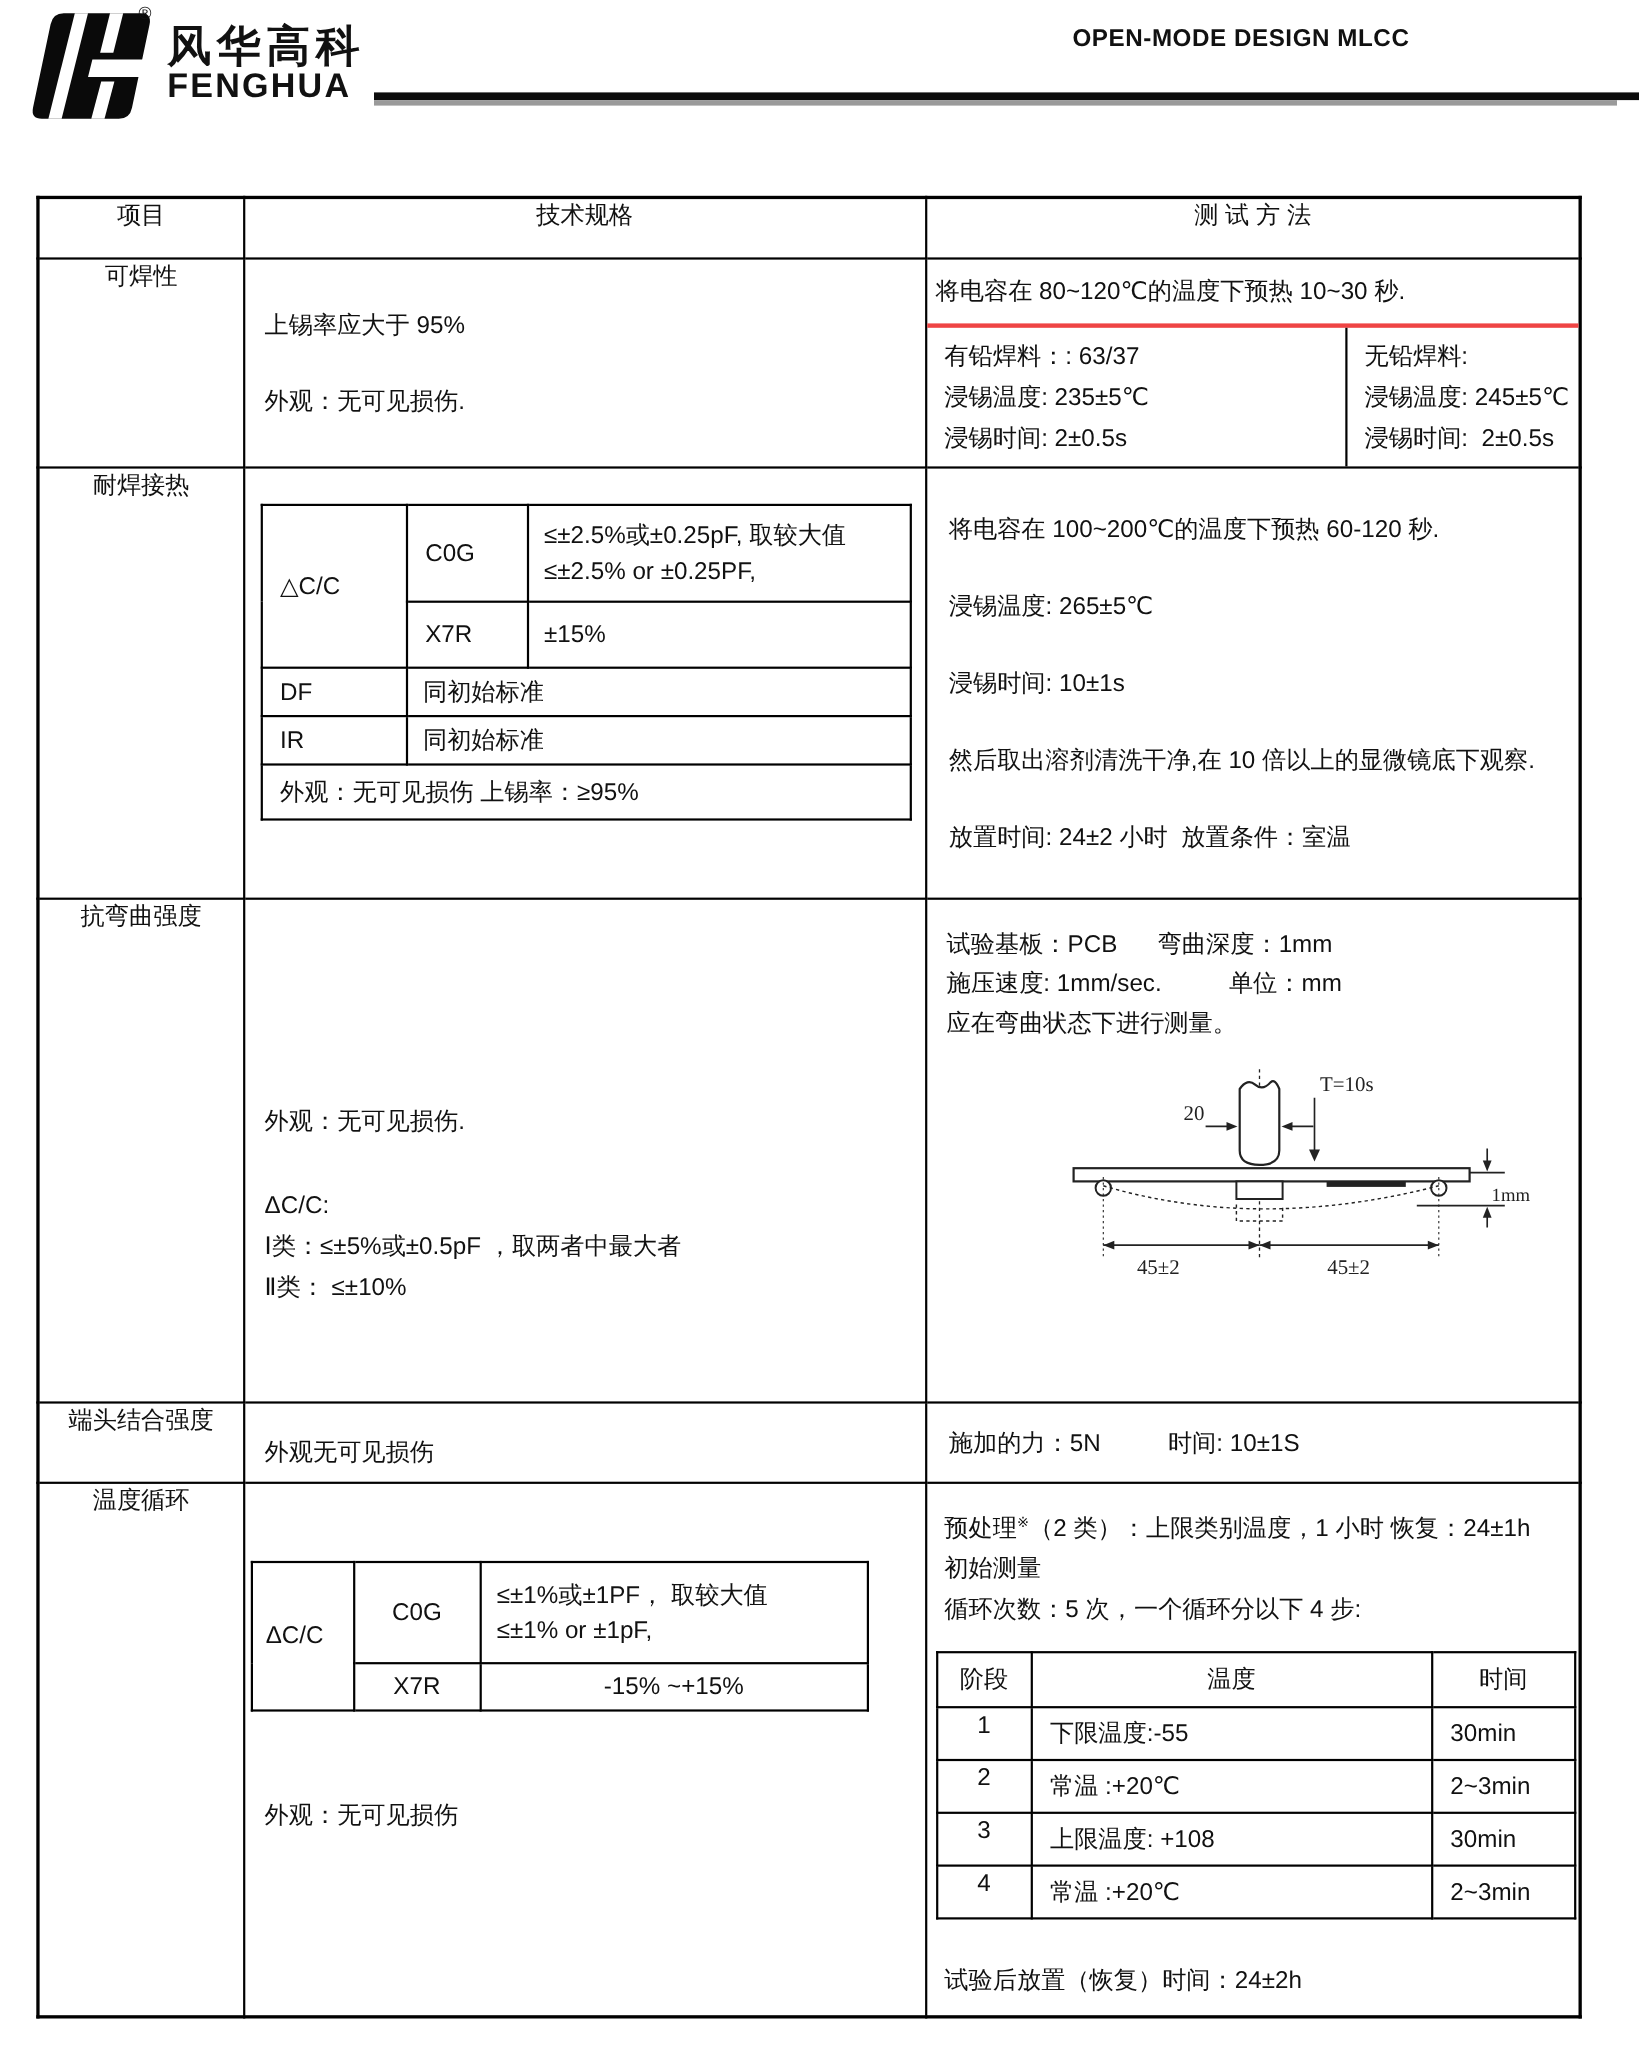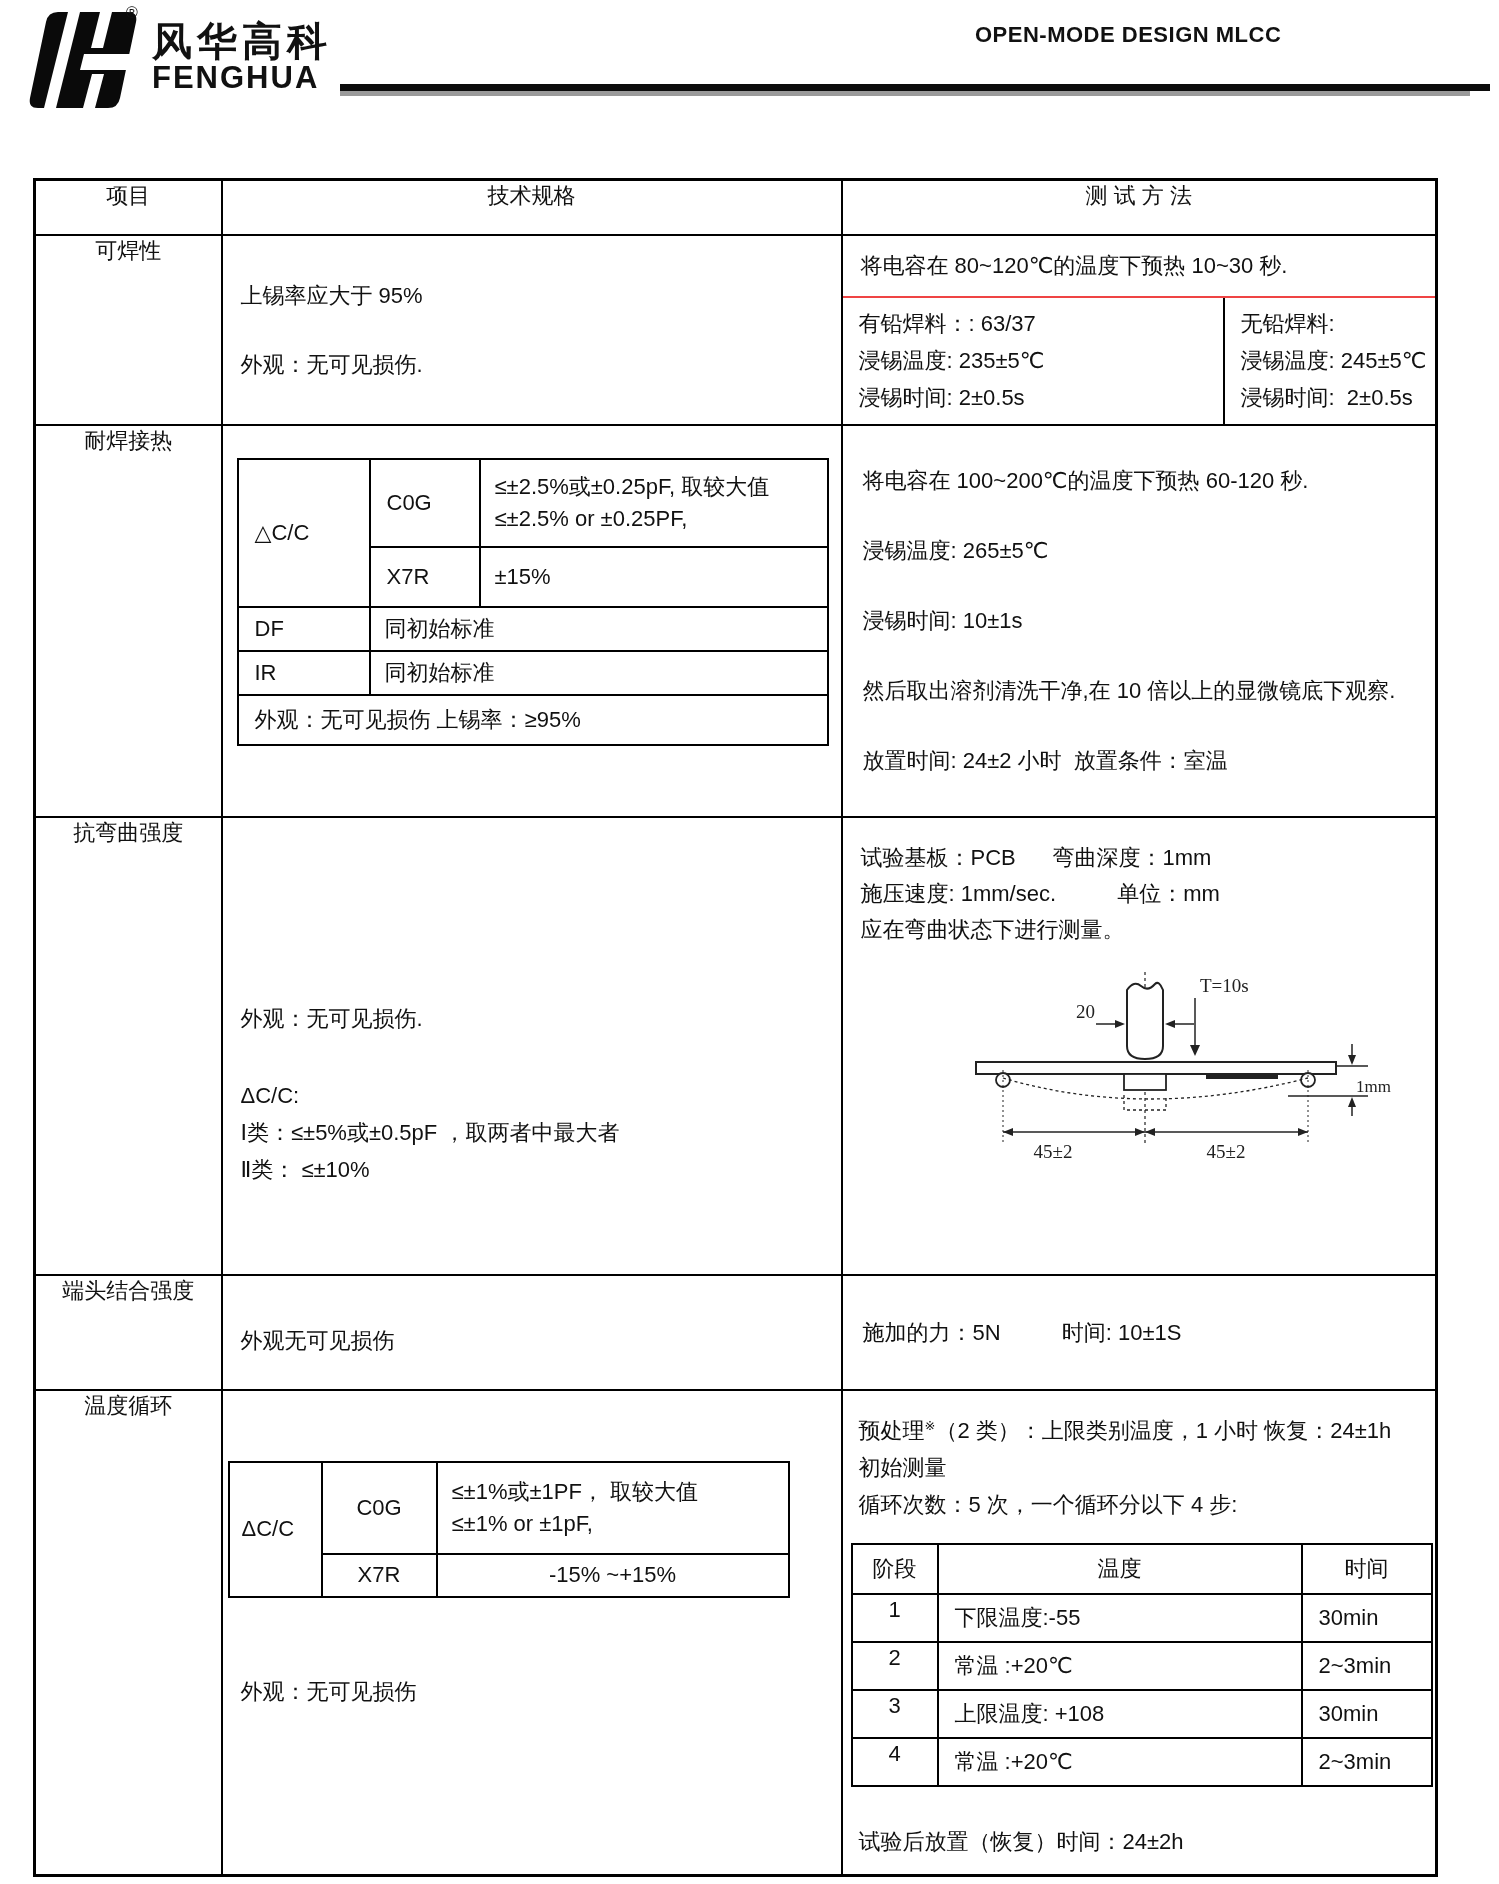--- a/index.html
+++ b/index.html
@@ -15,21 +15,21 @@
   .rule-gray{position:absolute;left:340px;top:91px;width:1130px;height:5px;background:#9a9a9a;}
   
   table{border-collapse:collapse;table-layout:fixed;}
   table.main{position:absolute;left:33px;top:178px;width:1402px;border:3px solid #000;}
   table.main > tbody > tr > td{border:2px solid #000;padding:0;position:relative;vertical-align:top;font-size:22px;}
   td.th{vertical-align:middle;text-align:center;font-size:23px;}
   td.item{vertical-align:middle;text-align:center;font-size:23px;}
   .vcenter{position:absolute;top:0;left:0;right:0;bottom:0;display:flex;flex-direction:column;justify-content:center;gap:32px;}
   .colfill{position:absolute;top:0;left:0;right:0;bottom:0;display:flex;flex-direction:column;}
   .line{line-height:37px;white-space:pre-wrap;}
-  .intro{height:62px;border-bottom:2px solid #ef4444;display:flex;align-items:center;padding-left:18px;box-sizing:border-box;white-space:pre-wrap;}
+  .intro{height:62px;border-bottom:4px solid #ef4444;display:flex;align-items:center;padding-left:8px;box-sizing:border-box;white-space:pre-wrap;}
   .subrow{flex:1;display:flex;}
   .subcell{display:flex;flex-direction:column;justify-content:center;padding-left:16px;line-height:38px;box-sizing:border-box;}
   table.sub td{border:2px solid #000;font-size:22px;padding:0 0 0 14px;vertical-align:middle;}
   table.sub td.noL{padding-left:16px;}
   table.cyc td{border:2px solid #000;font-size:22px;vertical-align:middle;}
   .cyc .hd{text-align:center;}
   .cyc .stage{vertical-align:top;text-align:center;padding-top:2px;}
   .cyc .temp{padding-left:16px;}
   .cyc .time{padding-left:16px;}
   sup.ref{font-size:13px;}
@@ -204,21 +204,21 @@
           <polygon points="197,166 187,162 187,170" fill="#222"></polygon>
           <line x1="197" y1="166" x2="360" y2="166" stroke="#222" stroke-width="1.5"></line>
           <polygon points="197,166 207,162 207,170" fill="#222"></polygon>
           <polygon points="360,166 350,162 350,170" fill="#222"></polygon>
           <text x="105" y="192" font-size="19" fill="#222" text-anchor="middle" font-family="Liberation Serif,serif">45±2</text>
           <text x="278" y="192" font-size="19" fill="#222" text-anchor="middle" font-family="Liberation Serif,serif">45±2</text>
         </svg>
       </td>
     </tr>
 
-    <tr style="height:115px">
+    <tr style="height:73px">
       <td class="item">端头结合强度</td>
       <td>
         <div class="vcenter" style="padding-left:18px;margin-top:16px;">
           <div class="line">外观无可见损伤</div>
         </div>
       </td>
       <td>
         <div class="vcenter" style="padding-left:20px;">
           <div class="line">施加的力：5N          时间: 10±1S</div>
         </div>

